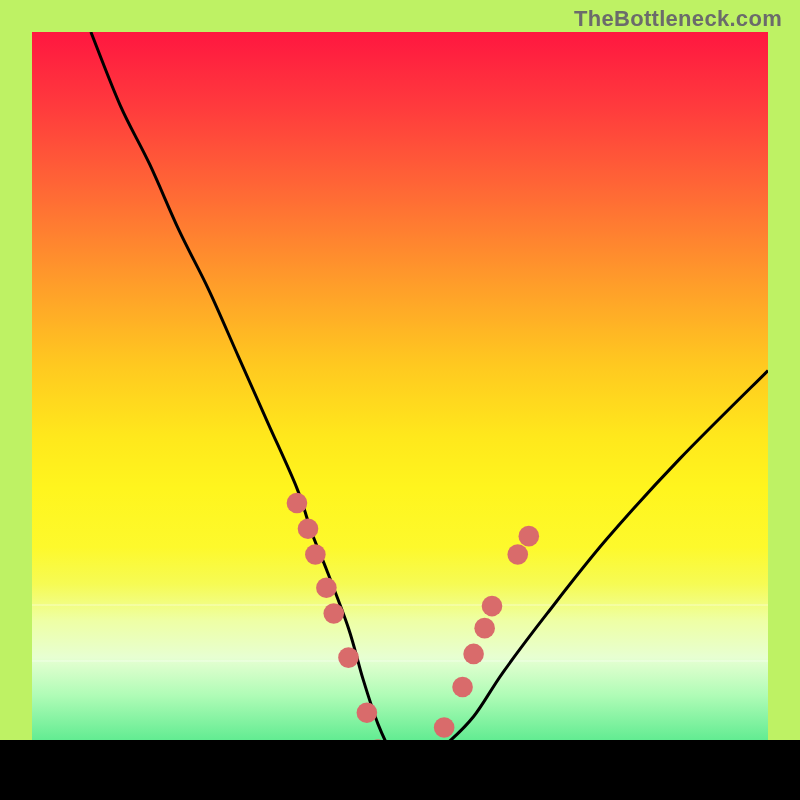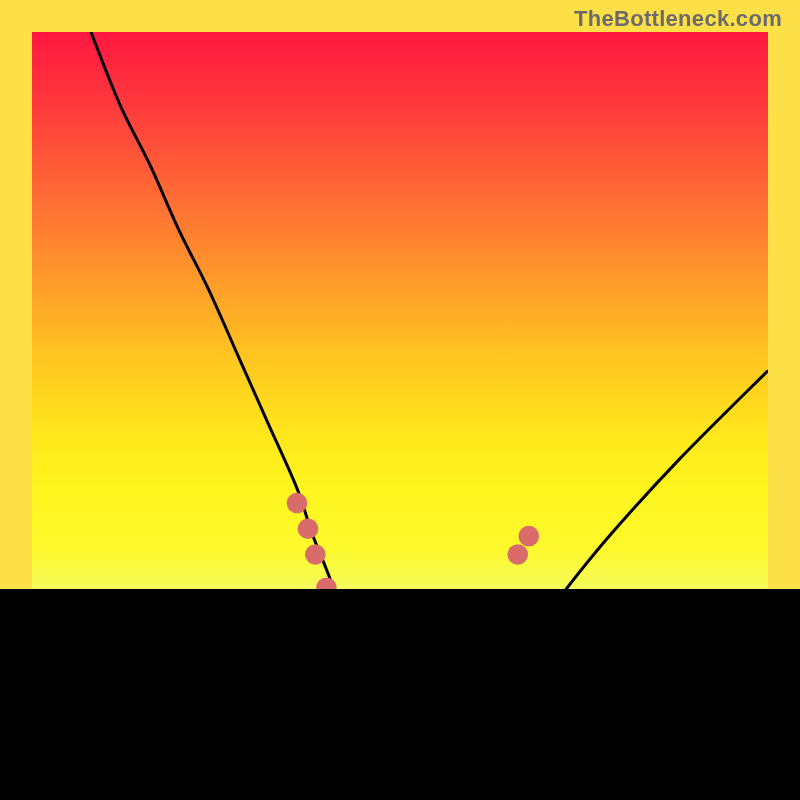--- a/index.html
+++ b/index.html
@@ -1,16 +1,16 @@
 <!DOCTYPE html>
 <html><head>
 <meta charset="utf-8">
 <style>
   body{margin:0;padding:0;background:#000;font-family:Arial,Helvetica,sans-serif}
-  .canvas{position:relative;width:800px;height:589px;background:#fde047;overflow:hidden}
+  .canvas{position:relative;width:800px;height:740px;background:#bef264;overflow:hidden}
   .gradient{position:absolute;left:32px;top:32px;width:736px;height:736px;
     background:linear-gradient(to bottom,
       #ff1740 0%,
       #ff3a3d 10%,
       #ff6a35 22%,
       #ff9c2a 34%,
       #ffc820 45%,
       #ffe81c 55%,
       #fff51e 62%,
       #fdf92c 70%,

